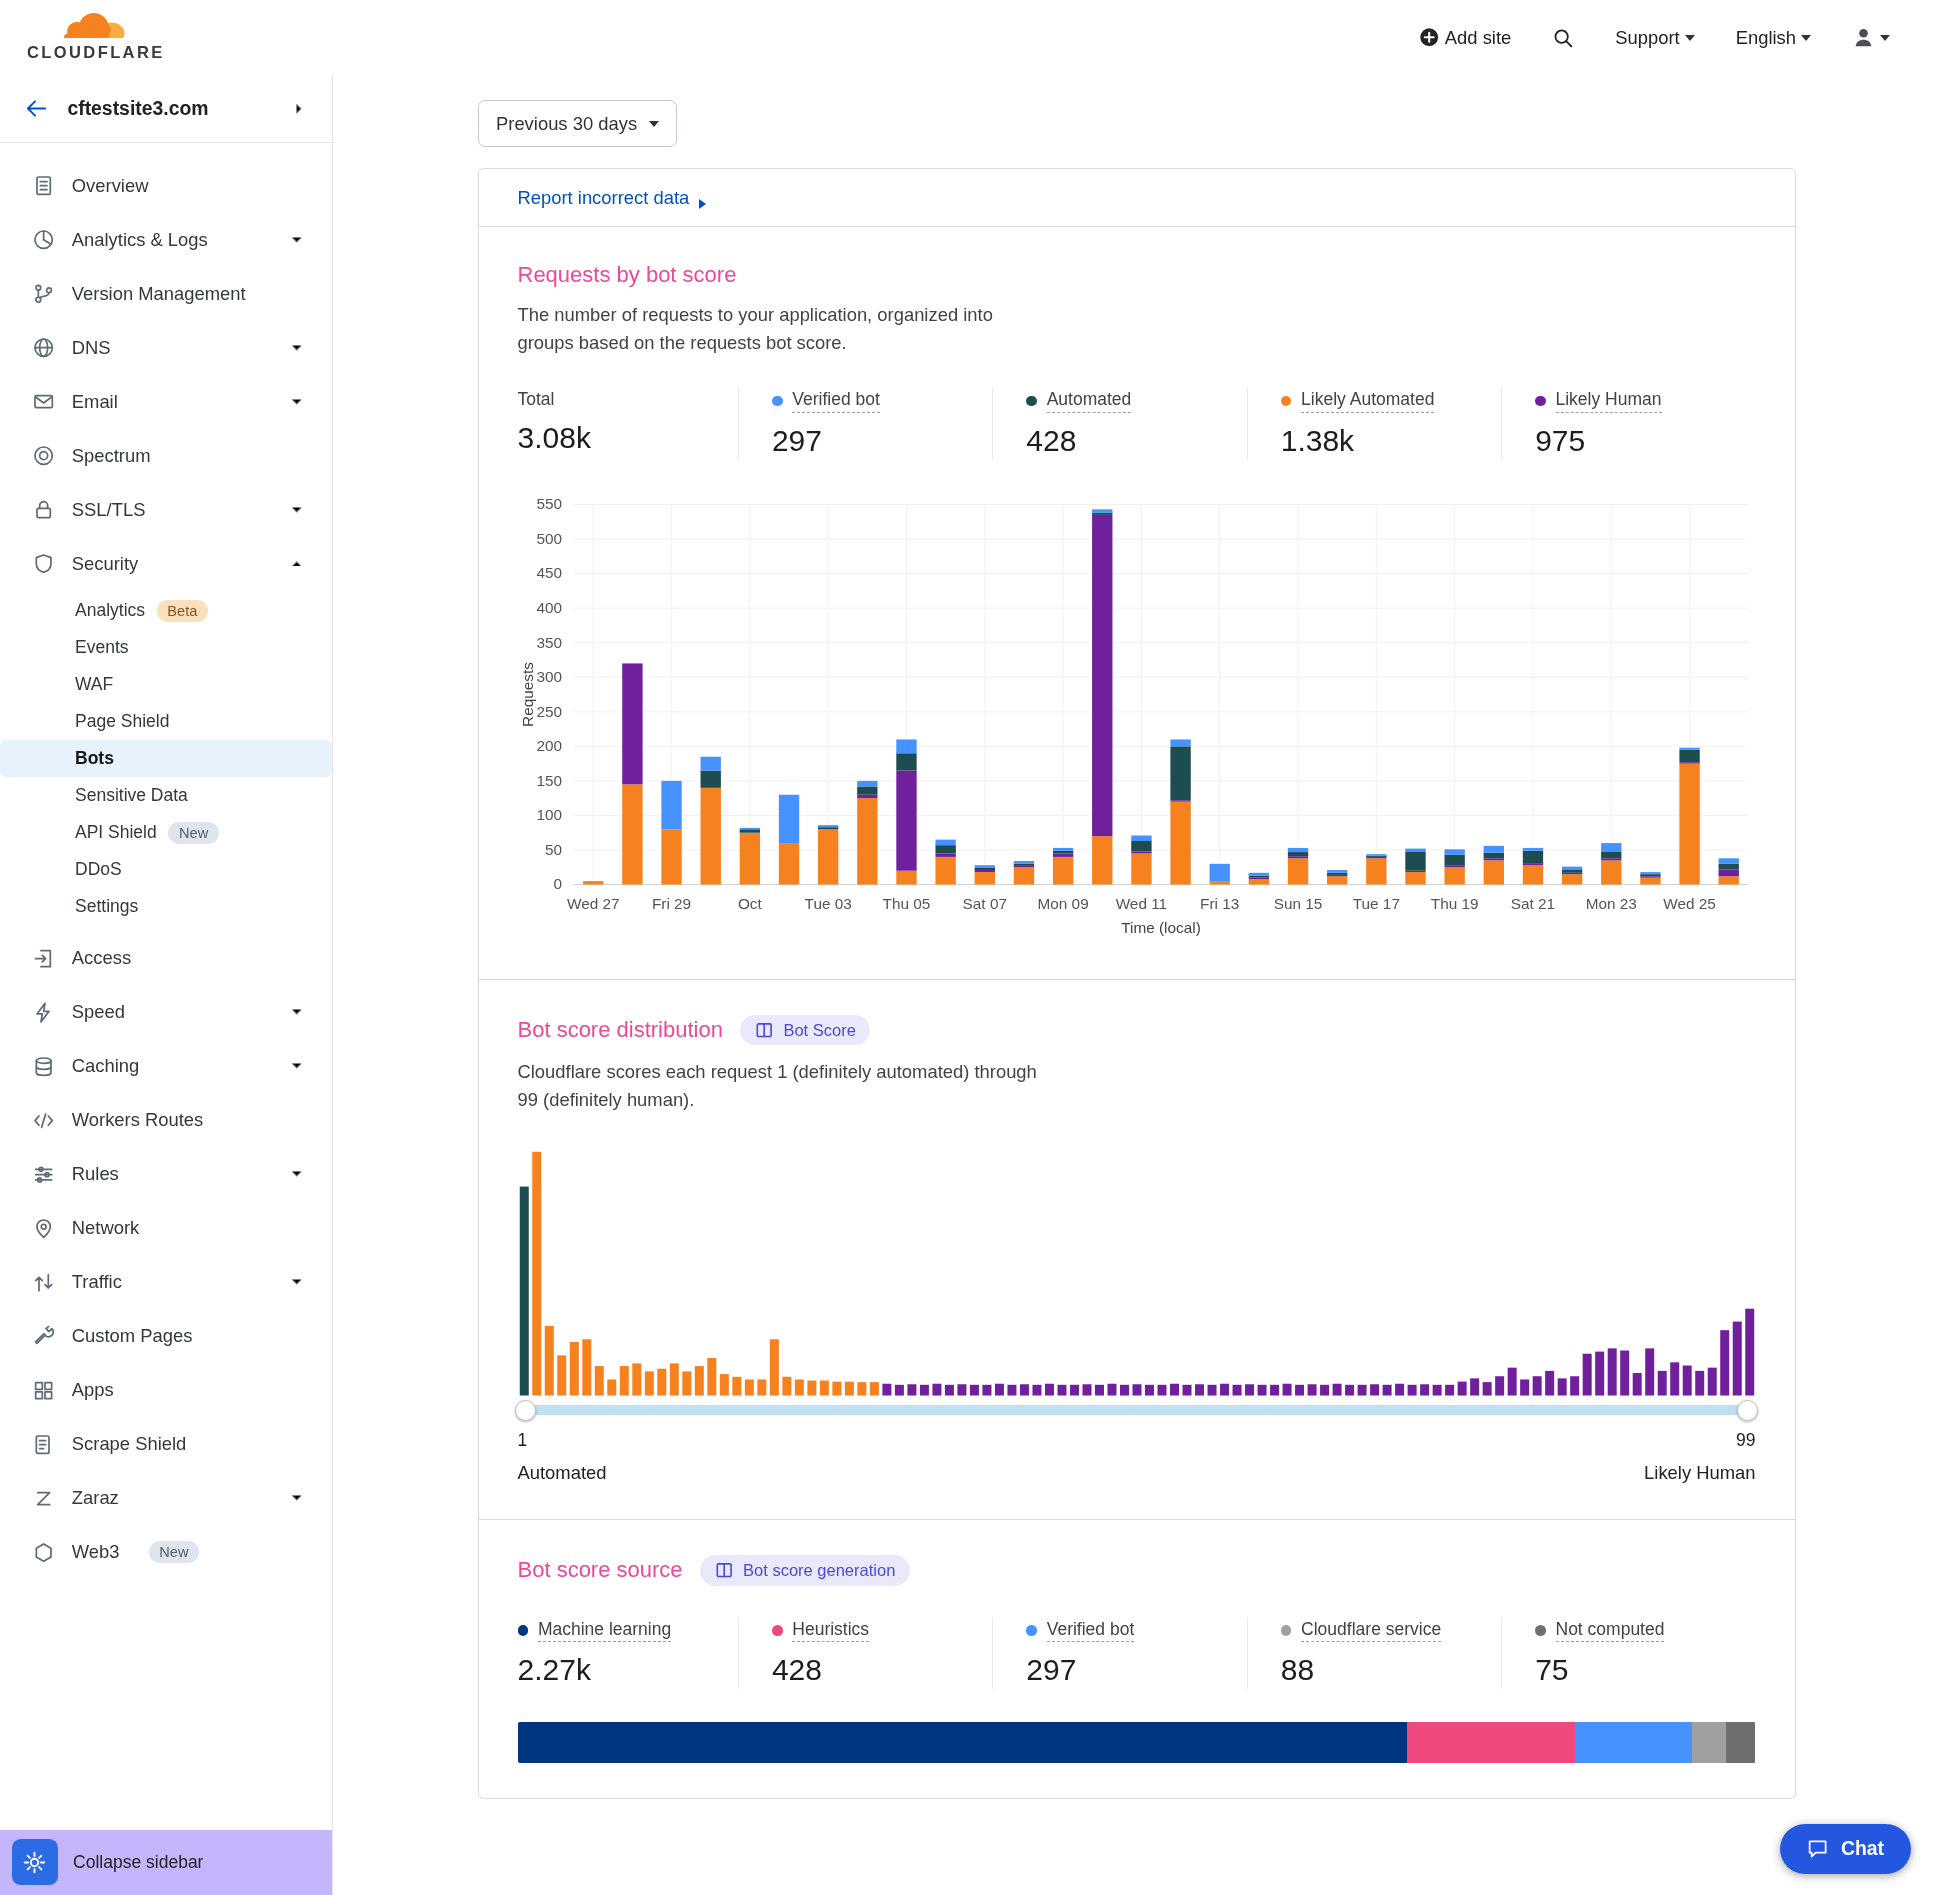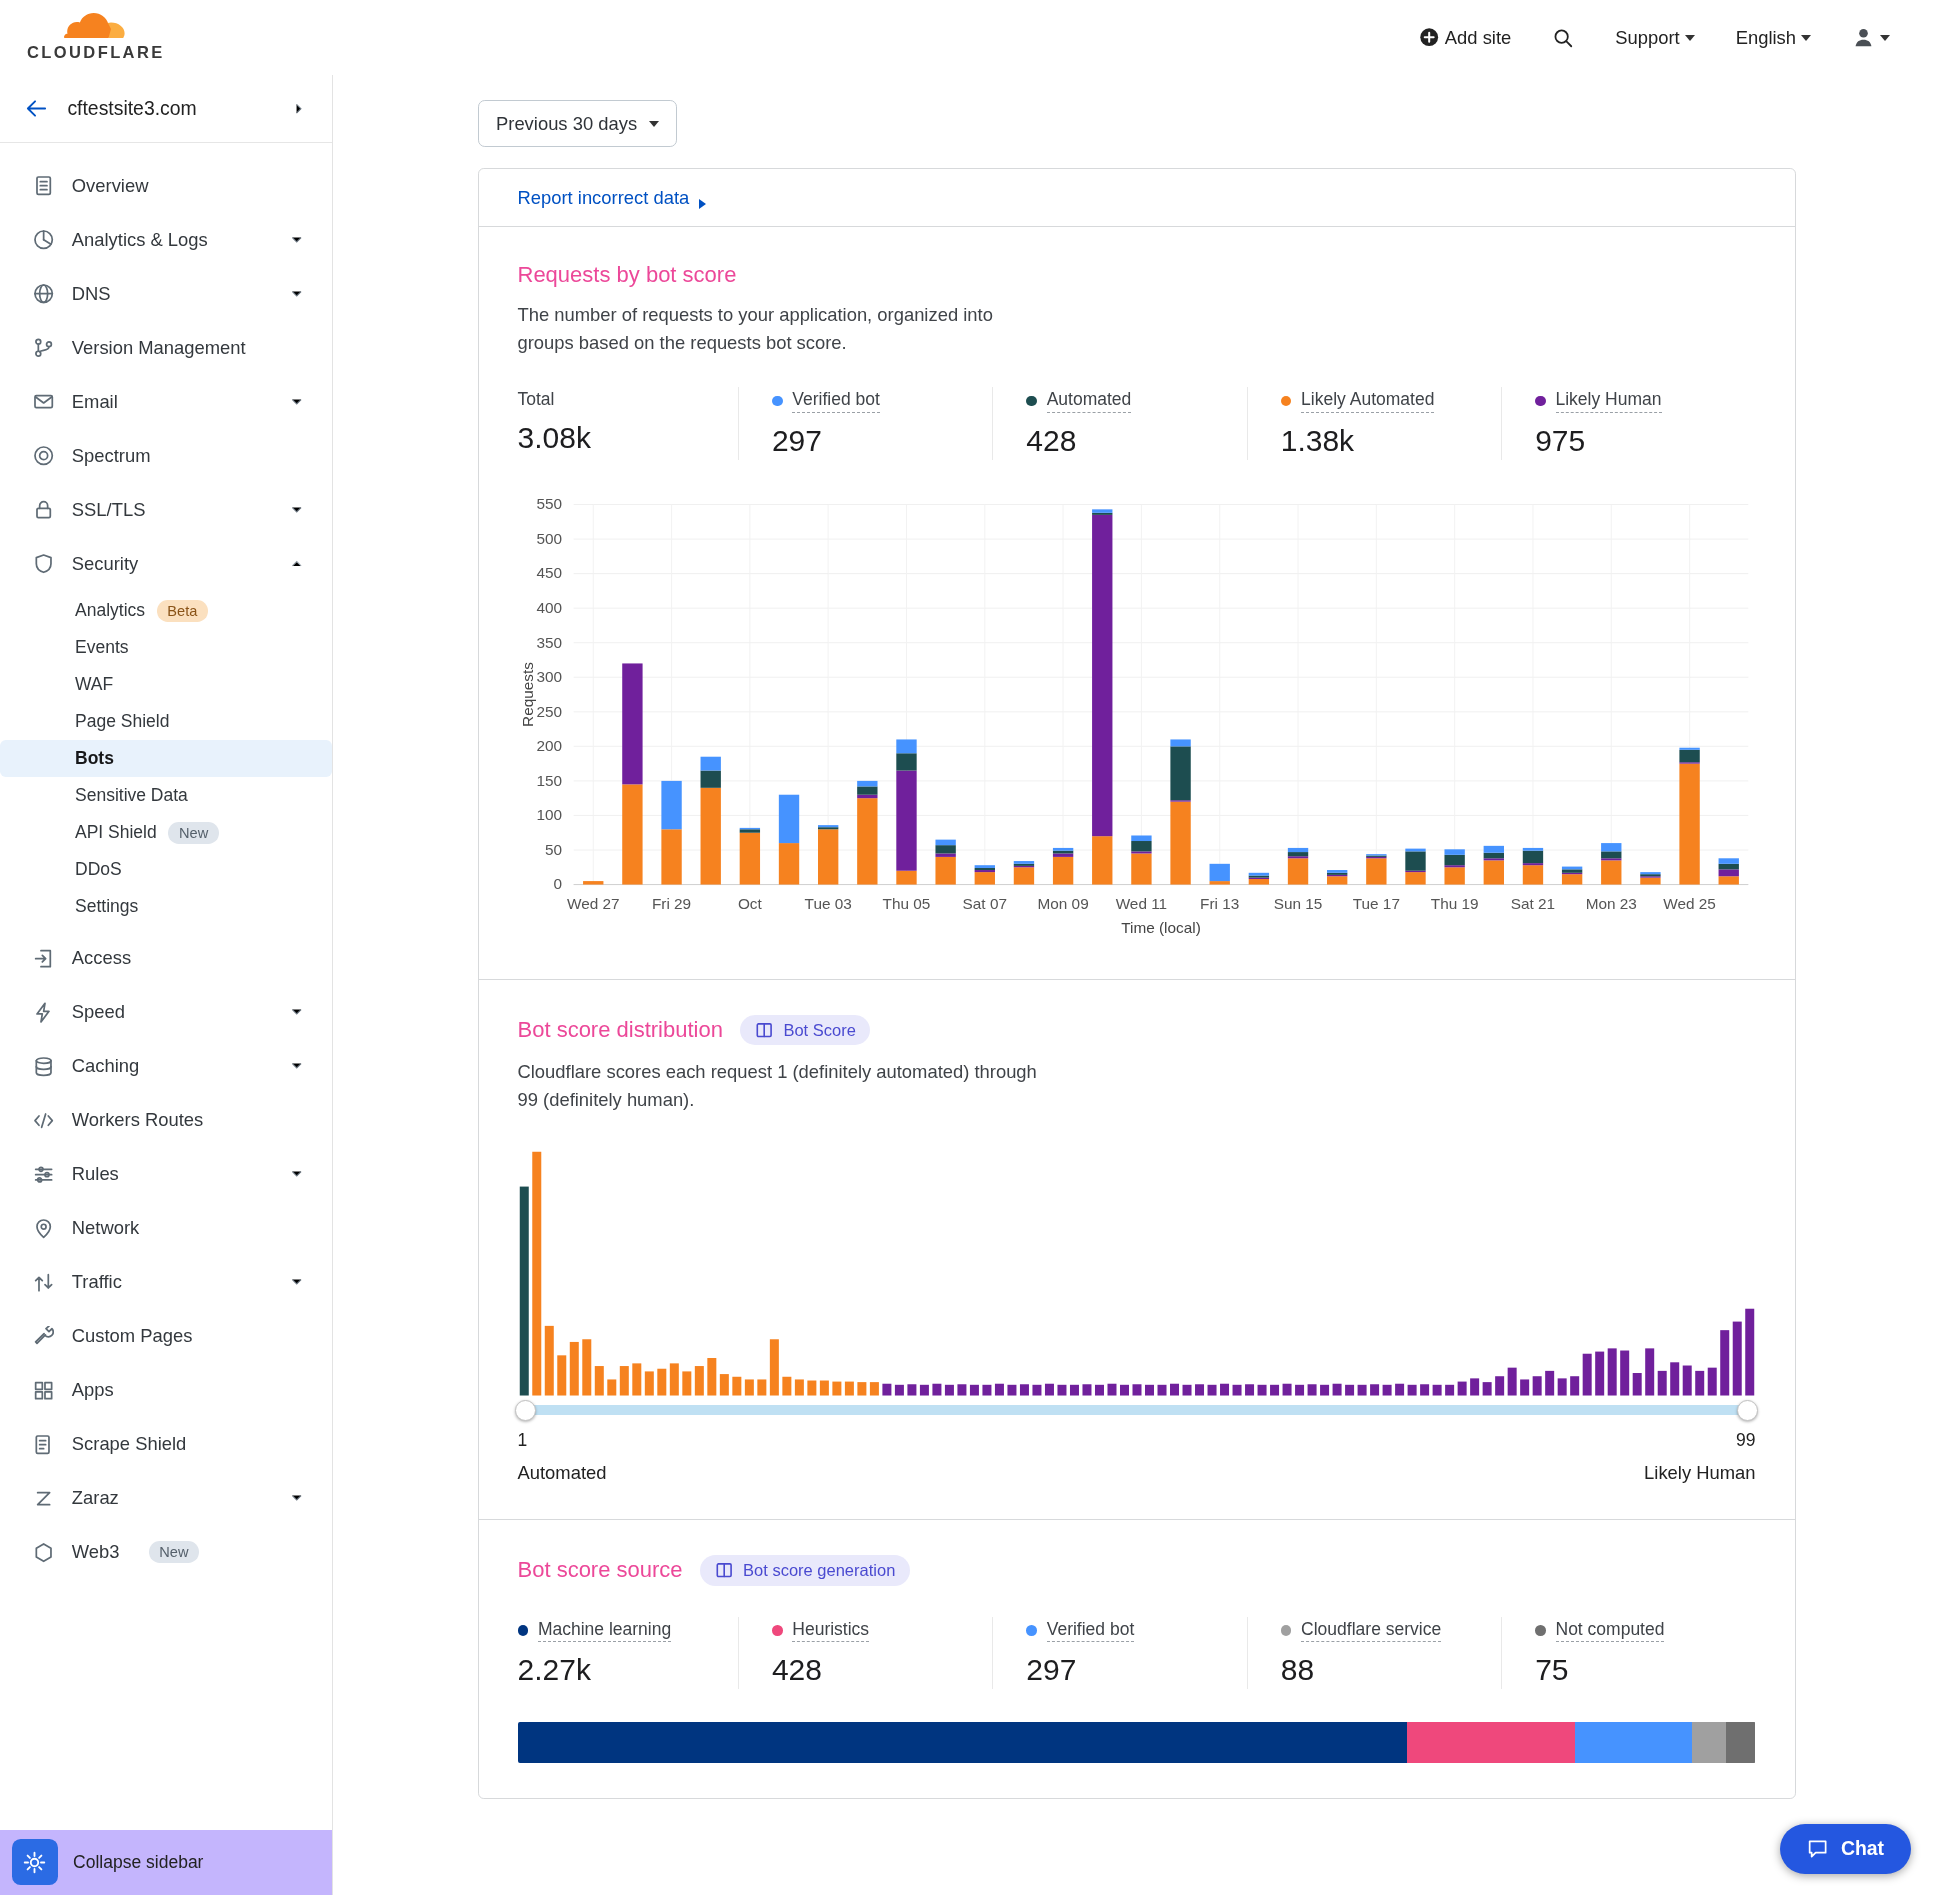--- a/index.html
+++ b/index.html
@@ -15,21 +15,21 @@
   .brand{display:flex;flex-direction:column;align-items:center;gap:2.9px;cursor:pointer}
   .brand-text{font-size:16.5px;font-weight:bold;letter-spacing:2.4px;color:#3a3a3a}
   .header-right{display:flex;align-items:center;gap:41px;font-size:18.4px;color:#222}
   .header-item{display:flex;align-items:center;gap:5px;cursor:pointer}
   .caret{width:0;height:0;border-left:5.8px solid transparent;border-right:5.8px solid transparent;border-top:6.8px solid #333;display:inline-block}
 
   
   .layout{display:flex;align-items:stretch}
   .sidebar{width:333px;min-width:333px;border-right:1px solid #e3e3e3;height:1820px;position:relative;background:#fff}
   .site-row{display:flex;align-items:center;gap:19.4px;padding:22px 25px;border-bottom:1px solid #e6e6e6}
-  .site-name{font-size:19.4px;font-weight:normal;color:#222;flex:1}
+  .site-name{font-size:19.4px;font-weight:bold;color:#222;flex:1}
   .nav{padding:15.5px 0 0}
   .nav-item{display:flex;align-items:center;gap:17.5px;height:54px;padding:0 27px 0 33px;font-size:18.4px;color:#33383d;cursor:pointer}
   .nav-label{flex:1}
   .chev{width:17.5px;height:17.5px;stroke:#6b7681}
   .sub-list{padding:1.9px 0 5.8px}
   .sub-item{display:flex;align-items:center;height:37px;padding:0 27px 0 75px;font-size:17.5px;color:#33383d;cursor:pointer}
   .sub-item.active{background:#e8f2fc;border-radius:5.8px;font-weight:bold;color:#17181a}
   .badge{font-size:14.6px;padding:2.9px 10.7px;border-radius:10.7px;margin-left:11.6px;line-height:1.1}
   .badge.beta{background:#fbe0bf;color:#8a5317}
   .badge.new{background:#dfe5ec;color:#55606b}
@@ -277,32 +277,32 @@
         <svg class="icon" viewBox="0 0 22 22" width="21.3" height="21.3">
             <use href="#i-pie"></use>
           </svg>
         <span class="nav-label">Analytics &amp; Logs</span>
         <svg class="chev" viewBox="0 0 18 18" width="17.5" height="17.5">
             <use href="#i-chev-down"></use>
           </svg>
       </div>
       <div class="nav-item">
         <svg class="icon" viewBox="0 0 22 22" width="21.3" height="21.3">
+            <use href="#i-branch"></use>
+          </svg>
+        <span class="nav-label">Version Management</span>
+      </div>
+      <div class="nav-item">
+        <svg class="icon" viewBox="0 0 22 22" width="21.3" height="21.3">
             <use href="#i-globe"></use>
           </svg>
         <span class="nav-label">DNS</span>
         <svg class="chev" viewBox="0 0 18 18" width="17.5" height="17.5">
             <use href="#i-chev-down"></use>
           </svg>
-      </div>
-      <div class="nav-item">
-        <svg class="icon" viewBox="0 0 22 22" width="21.3" height="21.3">
-            <use href="#i-branch"></use>
-          </svg>
-        <span class="nav-label">Version Management</span>
       </div>
       <div class="nav-item">
         <svg class="icon" viewBox="0 0 22 22" width="21.3" height="21.3">
             <use href="#i-mail"></use>
           </svg>
         <span class="nav-label">Email</span>
         <svg class="chev" viewBox="0 0 18 18" width="17.5" height="17.5">
             <use href="#i-chev-down"></use>
           </svg>
       </div>

